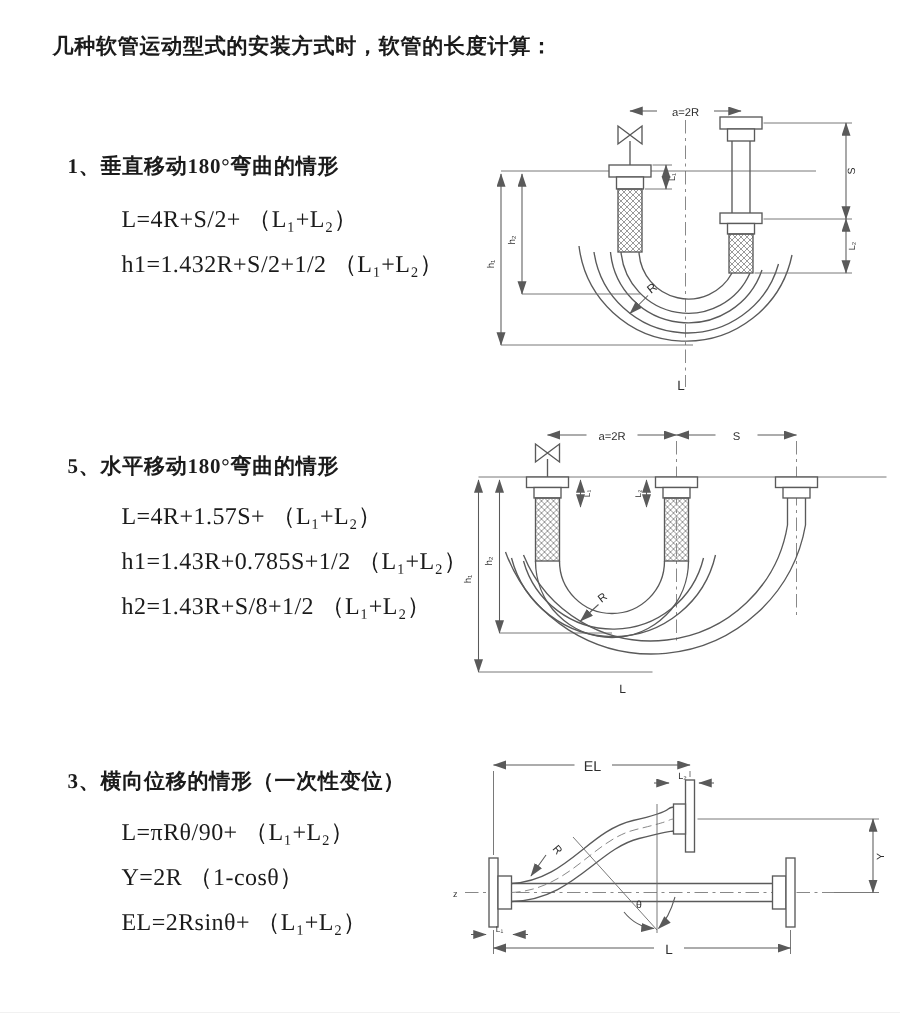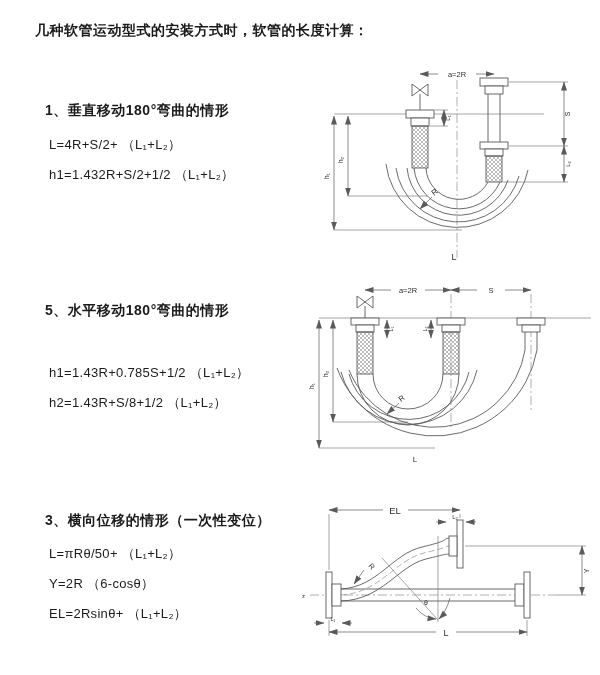--- a/index.html
+++ b/index.html
@@ -2,23 +2,23 @@
 <html><head>
 <meta charset="utf-8">
 <style>
   html,body{margin:0;padding:0;background:#e8e8e8;}
   .page{
     position:relative;width:600px;height:675px;background:#ffffff;
     font-family:"Liberation Sans","DejaVu Sans",sans-serif;color:#1b1b1b;
     overflow:hidden;margin:0 auto;
   }
   .title{position:absolute;left:35px;top:22px;font-size:14px;font-weight:bold;letter-spacing:.5px;}
-  .section{position:absolute;left:45px;width:270px;}
+  .section{position:absolute;left:45px;width:270px;font-family:Liberation Serif, serif;}
   .sec-heading{font-size:14px;font-weight:bold;letter-spacing:.5px;margin:0 0 0 0;}
-  .formula{position:absolute;left:4px;font-size:13px;letter-spacing:.3px;white-space:nowrap;}
+  .formula{position:absolute;left:36px;font-size:16px;letter-spacing:.3px;white-space:nowrap;}
   .diag{position:absolute;}
   svg{display:block;}
   .ln{stroke:#5a5a5a;stroke-width:.9;fill:none;}
   .thin{stroke:#6a6a6a;stroke-width:.6;fill:none;}
   .dim{stroke:#5a5a5a;stroke-width:.7;fill:none;}
   .cl{stroke:#7a7a7a;stroke-width:.6;fill:none;stroke-dasharray:9 3 2 3;}
   .dash{stroke:#7a7a7a;stroke-width:.6;fill:none;stroke-dasharray:6 3;}
   .braid{fill:url(#hatch);stroke:#5a5a5a;stroke-width:.9;}
   .part{fill:#ffffff;stroke:#5a5a5a;stroke-width:.9;}
   text{fill:#2d2d2d;font-family:"Liberation Sans","DejaVu Sans",sans-serif;}
@@ -118,20 +118,21 @@
       <g>
         <path class="dim" d="M120,133 L108,145" marker-end="url(#arw)"></path>
         <text font-size="8" transform="translate(122,132) rotate(-38)">R</text>
       </g>
       <text x="142" y="196" font-size="9" text-anchor="middle">L</text>
     </svg>
   </div>
 
   <div class="section" style="top:302px;height:130px;">
     <div class="sec-heading">5、水平移动180°弯曲的情形</div>
+    <div class="formula" style="top:32px;">L=4R+1.57S+ （L₁+L₂）</div>
     <div class="formula" style="top:62px;">h1=1.43R+0.785S+1/2 （L₁+L₂）</div>
     <div class="formula" style="top:92px;">h2=1.43R+S/8+1/2 （L₁+L₂）</div>
   </div>
 
   <div class="diag" style="left:303px;top:280px;">
     <svg width="295" height="195" viewBox="0 0 295 195">
       <path class="thin" d="M16,38 H288"></path>
       <path class="cl" d="M148,14 V150"></path>
       <path class="cl" d="M228,14 V130"></path>
 
@@ -202,22 +203,22 @@
       <g>
         <path class="dim" d="M96,123 L84,134" marker-end="url(#arw)"></path>
         <text font-size="7.5" transform="translate(98,122) rotate(-38)">R</text>
       </g>
       <text x="112" y="182" font-size="8" text-anchor="middle">L</text>
     </svg>
   </div>
 
   <div class="section" style="top:512px;height:130px;">
     <div class="sec-heading">3、横向位移的情形（一次性变位）</div>
-    <div class="formula" style="top:33px;">L=πRθ/50+ （L₁+L₂）</div>
-    <div class="formula" style="top:63px;">Y=2R （6-cosθ）</div>
+    <div class="formula" style="top:33px;">L=πRθ/90+ （L₁+L₂）</div>
+    <div class="formula" style="top:63px;">Y=2R （1-cosθ）</div>
     <div class="formula" style="top:93px;">EL=2Rsinθ+ （L₁+L₂）</div>
   </div>
 
   <div class="diag" style="left:298px;top:500px;">
     <svg width="300" height="142" viewBox="0 0 300 142">
       <path class="cl" d="M12,95 H258"></path>
       <text x="4" y="98" font-size="6">z</text>
 
       <g>
         <rect class="part" x="28" y="72" width="6" height="46"></rect>

